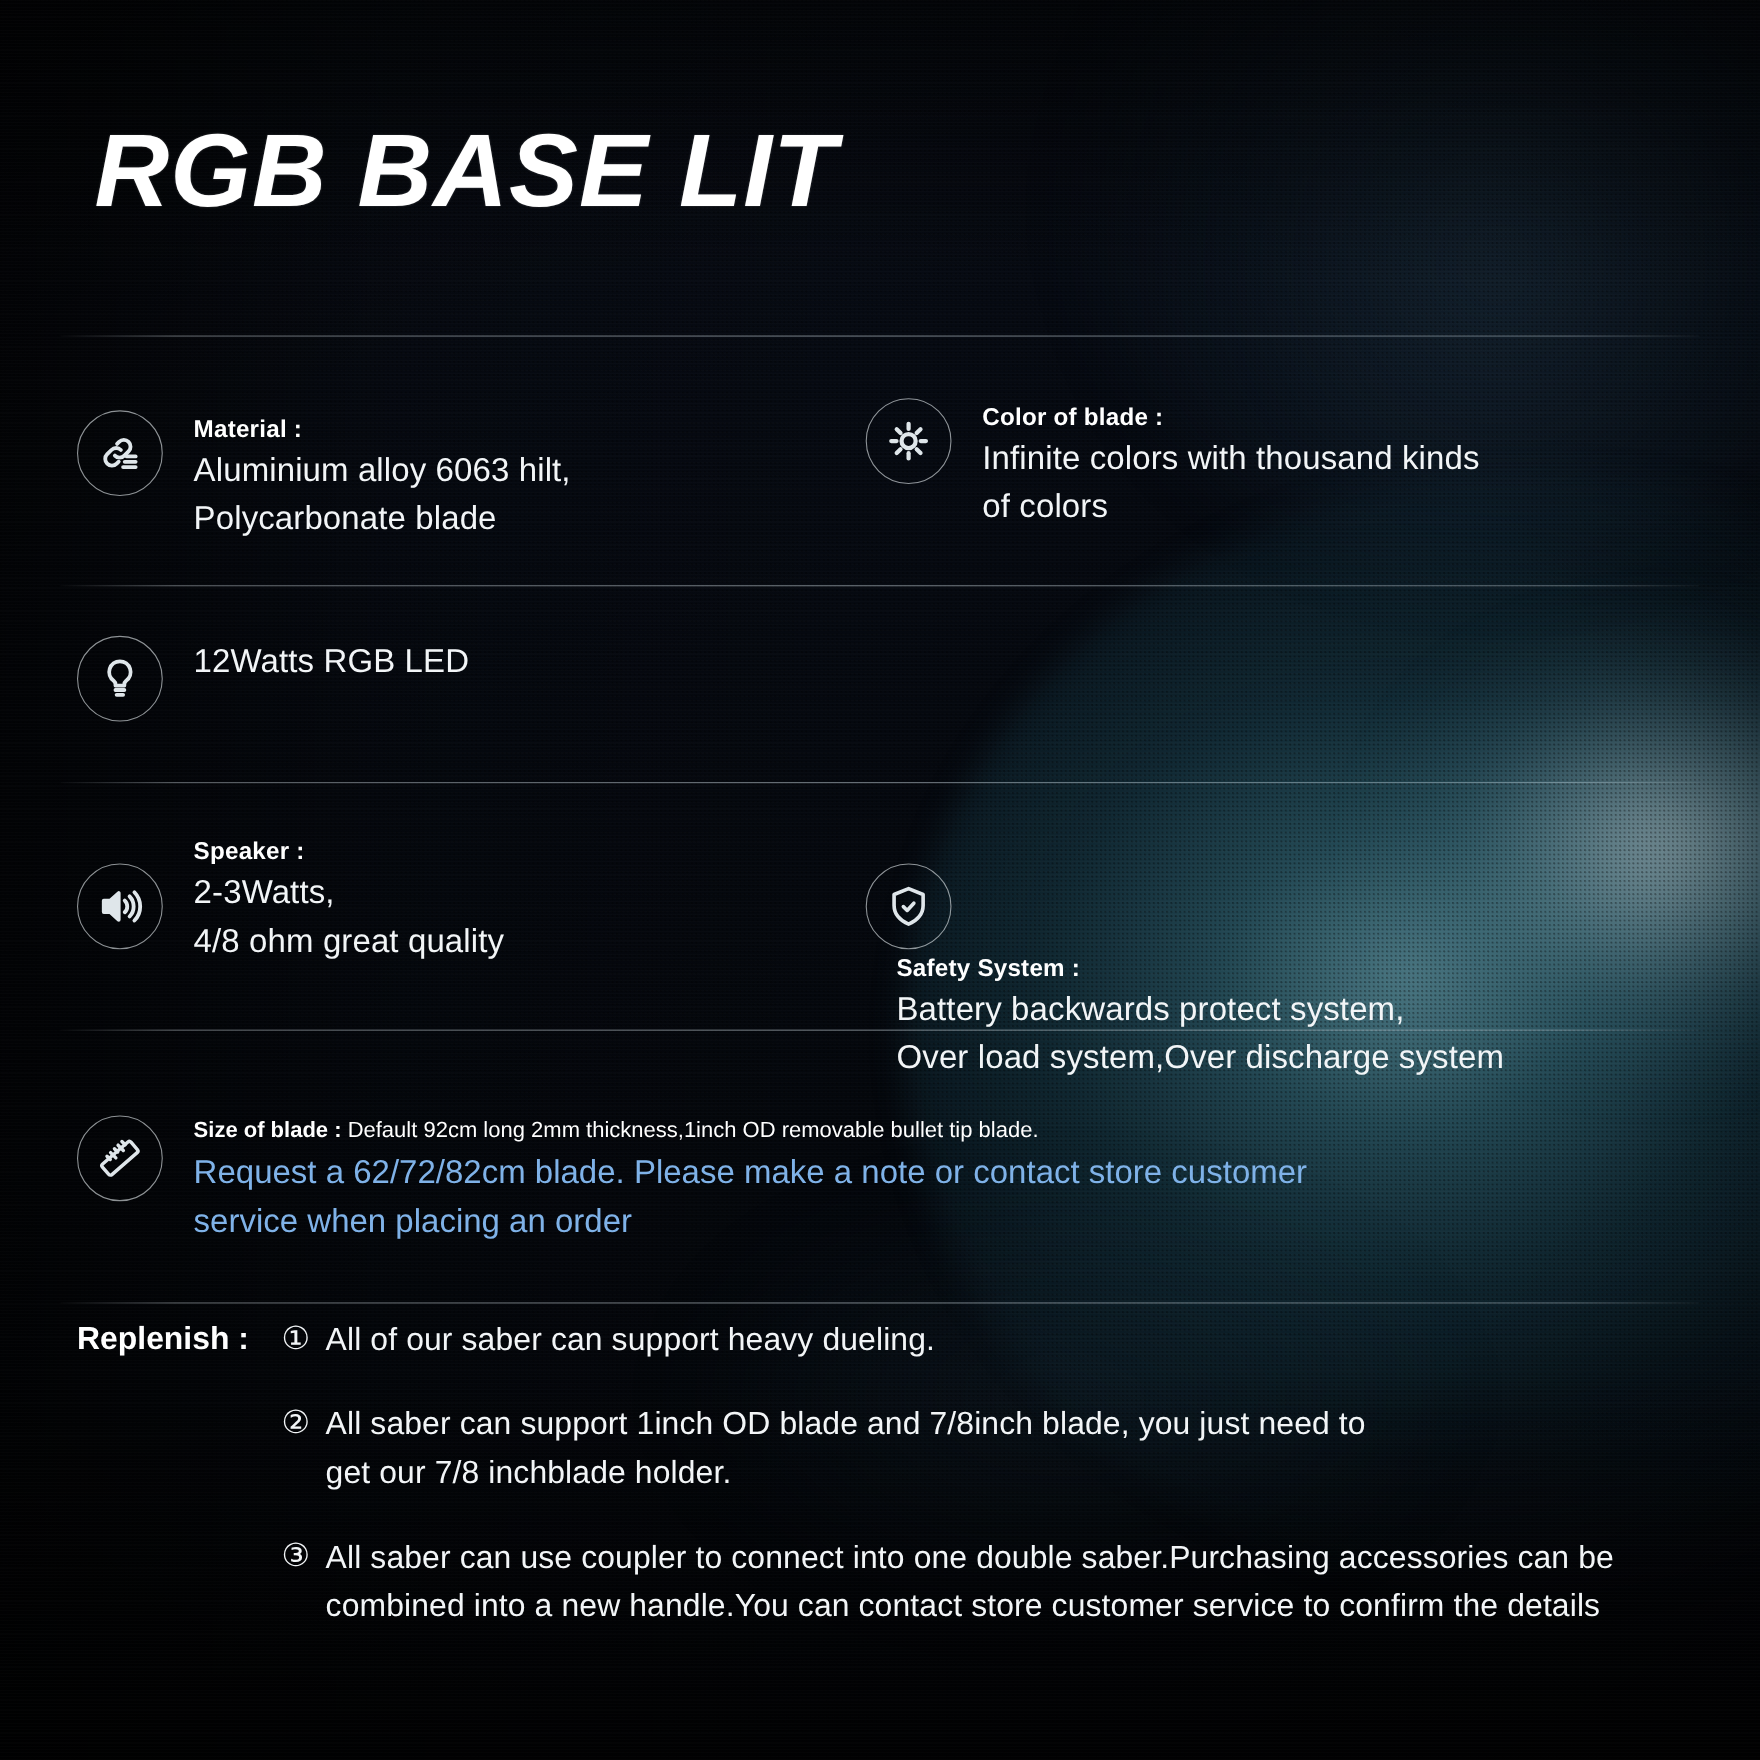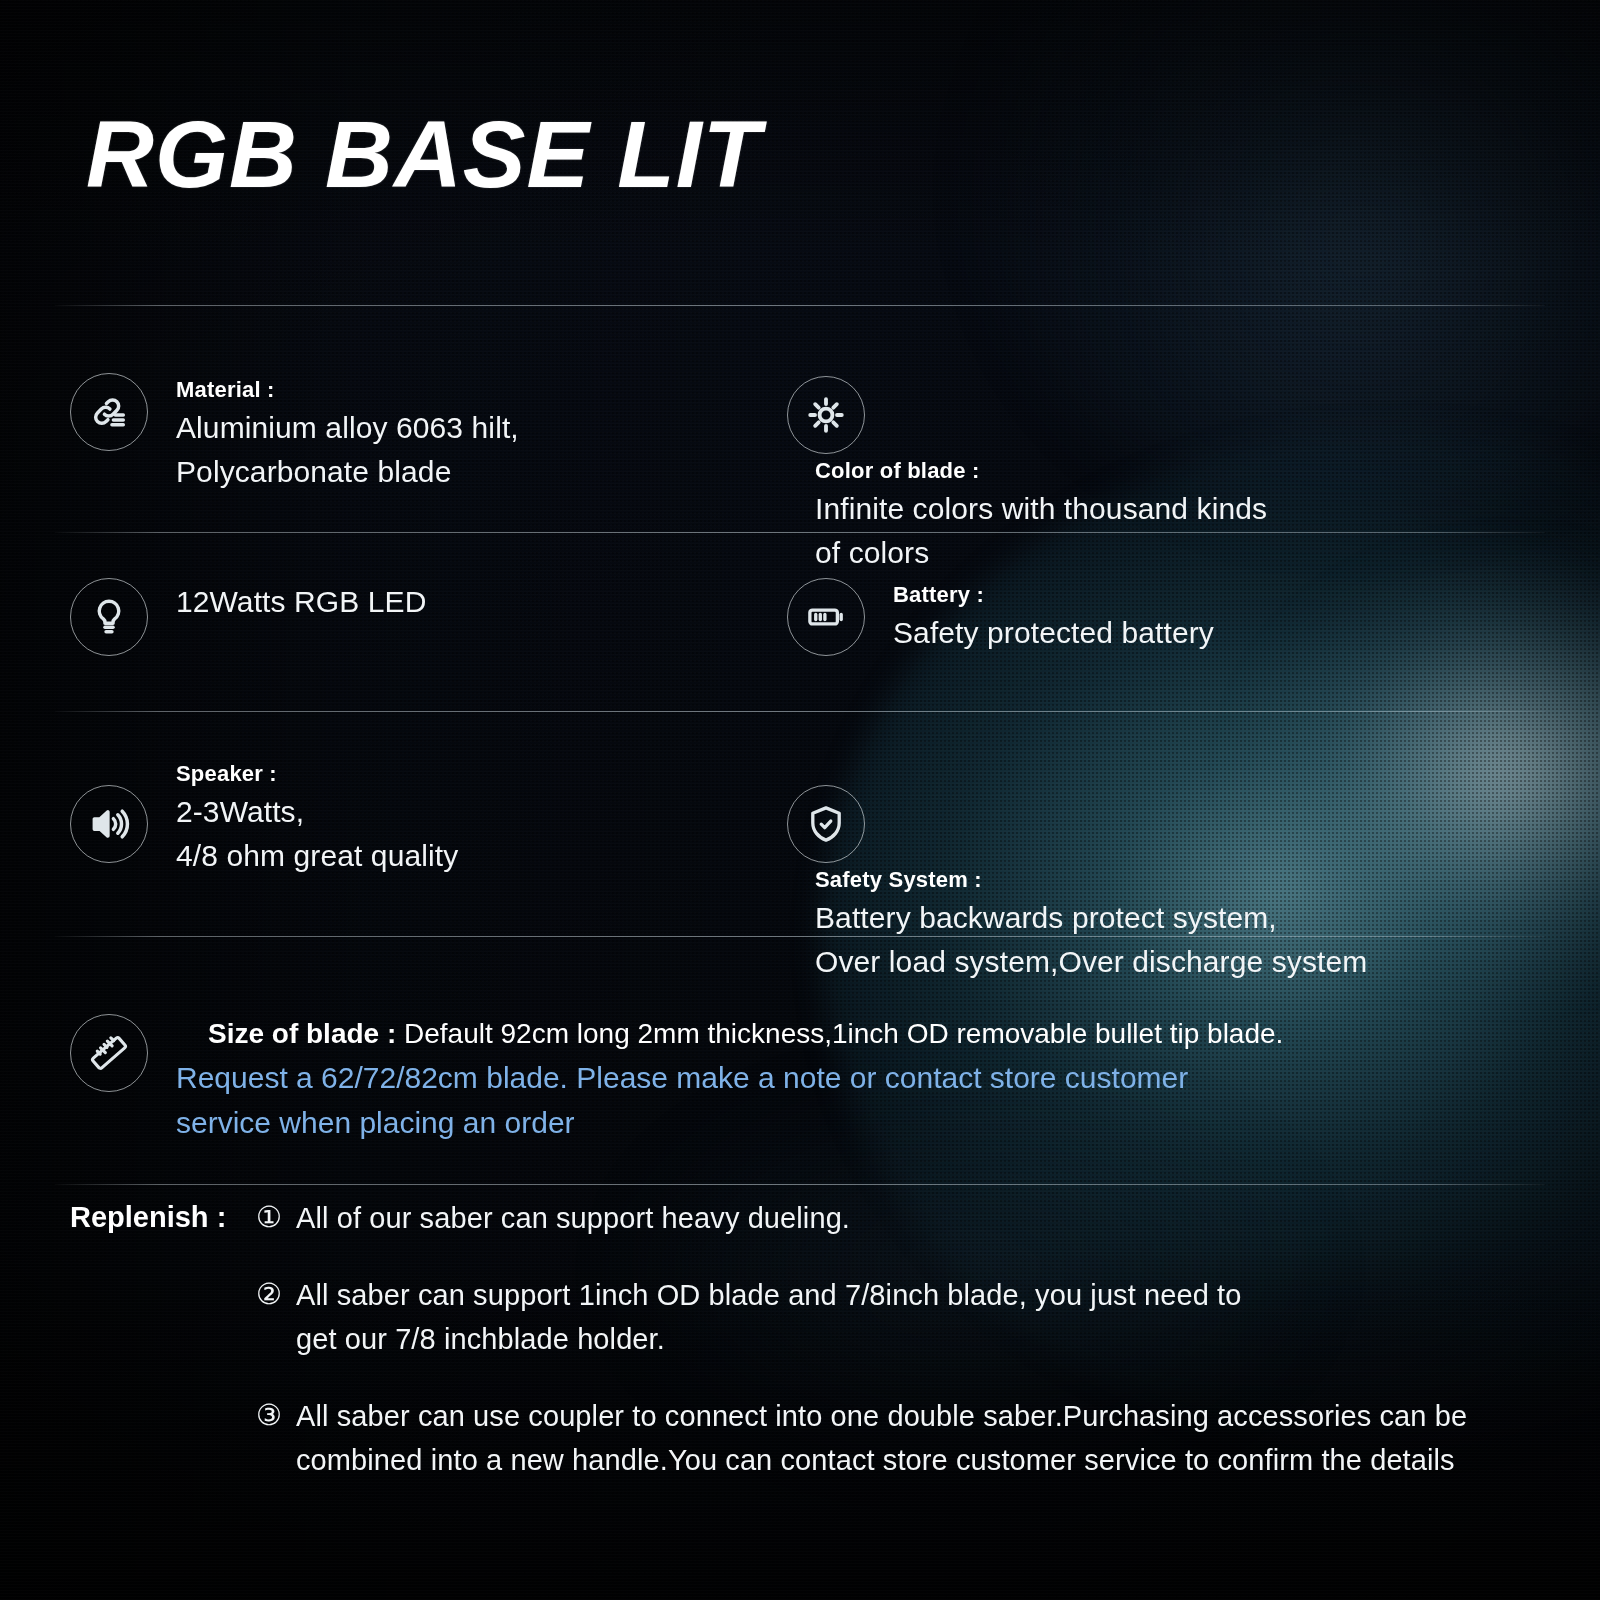--- a/index.html
+++ b/index.html
@@ -155,21 +155,21 @@
     white-space: pre-line;
   }
 
   
   .sizeblock {
     position: absolute;
     left: 70px; top: 1008px;
     display: flex; align-items: flex-start;
   }
   .sizeblock .spec-body { margin-left: 28px; padding-top: 6px; }
-  .size-line1 { font-size: 28px; line-height: 1.45; white-space: nowrap; margin-left: 32px; }
+  .size-line1 { font-size: 20px; line-height: 1.45; white-space: nowrap; }
   .size-line1 b { font-weight: 700; }
   .size-blue {
     color: #7fb2e8;
     font-size: 30px;
     line-height: 1.50;
     white-space: pre-line;
   }
 
   
   .replenish {
@@ -239,21 +239,21 @@
           <path d="M13.6 18.9h6.2"></path>
         </svg>
       </div>
       <div class="spec-body">
         <div class="spec-label">Material :</div>
         <div class="spec-value">Aluminium alloy 6063 hilt,
 Polycarbonate blade</div>
       </div>
     </div>
 
-    <div class="spec" style="left:787px; top:376px;flex-direction:column;">
+    <div class="spec" style="left:787px; top:362px;">
       <div class="spec-icon">
         <svg width="44" height="44" viewBox="0 0 24 24" fill="none" stroke="#dfe6ea" stroke-width="2.1" stroke-linecap="round">
           <circle cx="12" cy="12" r="3.5"></circle>
           <path d="M12 3.4v2.6"></path>
             <path d="M12 18v2.6"></path>
           <path d="M3.4 12h2.6"></path>
             <path d="M18 12h2.6"></path>
           <path d="M6.1 6.1l1.9 1.9"></path>
             <path d="M16 16l1.9 1.9"></path>
           <path d="M17.9 6.1L16 8"></path>
@@ -273,35 +273,20 @@
           <path d="M12 3.4a5.3 5.3 0 0 0-3.1 9.6c.6.5.9 1.1.9 1.8v.6h4.4v-.6c0-.7.3-1.3.9-1.8A5.3 5.3 0 0 0 12 3.4z"></path>
           <path d="M9.8 17.6h4.4"></path>
           <path d="M10.4 20h3.2"></path>
         </svg>
       </div>
       <div class="spec-body">
         <div class="spec-value">12Watts RGB LED</div>
       </div>
     </div>
 
-    <div class="spec" style="left:787px; top:578px;">
-      <div class="spec-icon">
-        <svg width="44" height="44" viewBox="0 0 24 24" fill="none" stroke="#dfe6ea" stroke-width="1.8" stroke-linecap="round" stroke-linejoin="round">
-          <rect x="3.2" y="8.2" width="15" height="7.6" rx="1.4"></rect>
-          <path d="M20.3 10.6v2.8"></path>
-          <path d="M6.4 10.6v2.8"></path>
-            <path d="M8.9 10.6v2.8"></path>
-            <path d="M11.4 10.6v2.8"></path>
-        </svg>
-      </div>
-      <div class="spec-body">
-        <div class="spec-label">Battery :</div>
-        <div class="spec-value">Safety protected battery</div>
-      </div>
-    </div>
 
     <div class="spec" style="left:70px; top:757px;">
       <div class="spec-icon" style="margin-top:28px;">
         <svg width="44" height="44" viewBox="0 0 24 24" fill="none" stroke="#dfe6ea" stroke-width="1.9" stroke-linecap="round" stroke-linejoin="round">
           <path d="M4 9.2h3.2L11.4 5.4v13.2L7.2 14.8H4z" fill="#dfe6ea" stroke="#dfe6ea"></path>
           <path d="M14.4 9.1a4 4 0 0 1 0 5.8"></path>
           <path d="M16.8 7a7.2 7.2 0 0 1 0 10"></path>
           <path d="M19.2 5a10 10 0 0 1 0 14"></path>
         </svg>
       </div>

